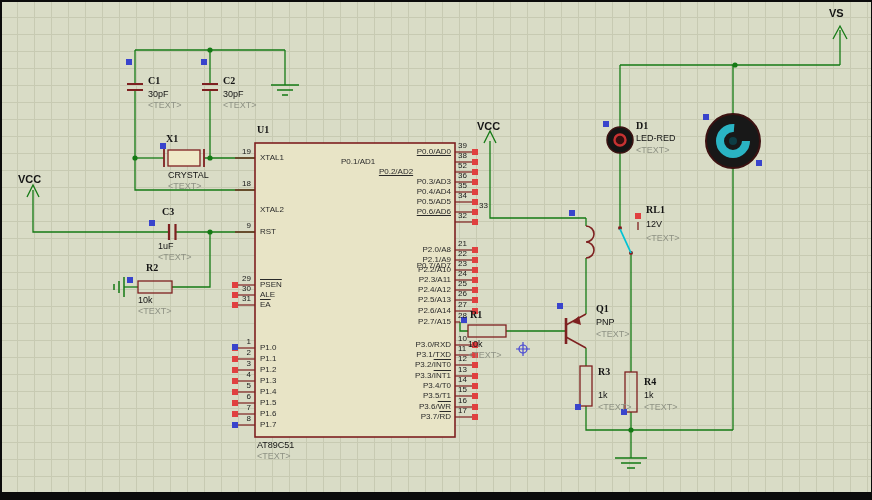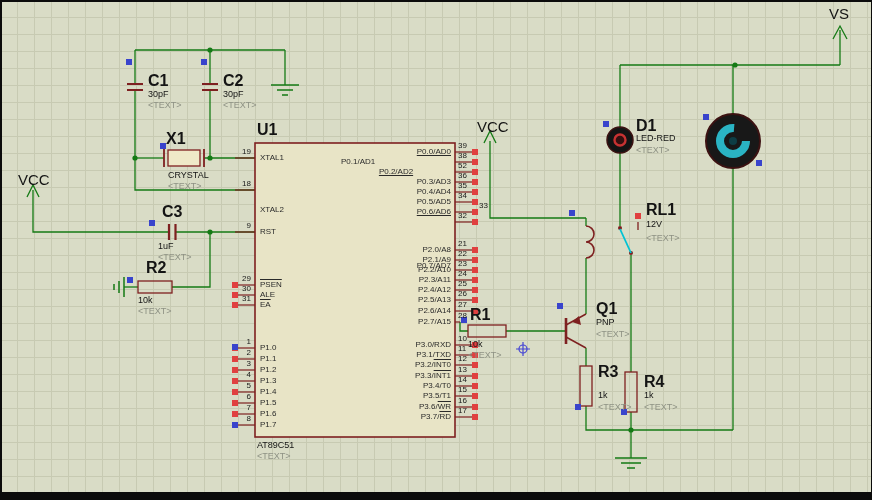--- a/index.html
+++ b/index.html
@@ -7,23 +7,23 @@
     position:relative;width:872px;height:500px;overflow:hidden;
     background-color:#d9dcc6;
     background-image:linear-gradient(#c7cab2 1px,transparent 1px),
                      linear-gradient(90deg,#c7cab2 1px,transparent 1px);
     background-size:17px 17px;
     font-family:"Liberation Sans",sans-serif;
   }
   #schematic{position:absolute;left:0;top:0;}
   #labels-layer{position:absolute;left:0;top:0;width:872px;height:500px;pointer-events:none;}
   .lbl{position:absolute;font-size:9px;color:#141414;white-space:nowrap;line-height:11px;}
-  .ref{font-weight:bold;font-size:16px;line-height:12px;}
+  .ref{font-weight:bold;font-size:10px;line-height:12px;font-family:Liberation Serif, serif;}
   .ph{color:#8e9284;}
-  .pwr{font-size:15px;font-weight:normal;}
+  .pwr{font-size:11px;font-weight:bold;}
   .pin-num{position:absolute;font-size:8px;color:#1a1a1a;line-height:10px;white-space:nowrap;}
   .pin-name{position:absolute;font-size:8px;color:#2a2a2a;line-height:11px;white-space:nowrap;}
   .edge{position:absolute;background:#0b0b0b;}
 </style>
 </head>
 <body>
 
 <div id="stage">
 
   <svg id="schematic" width="872" height="500">

